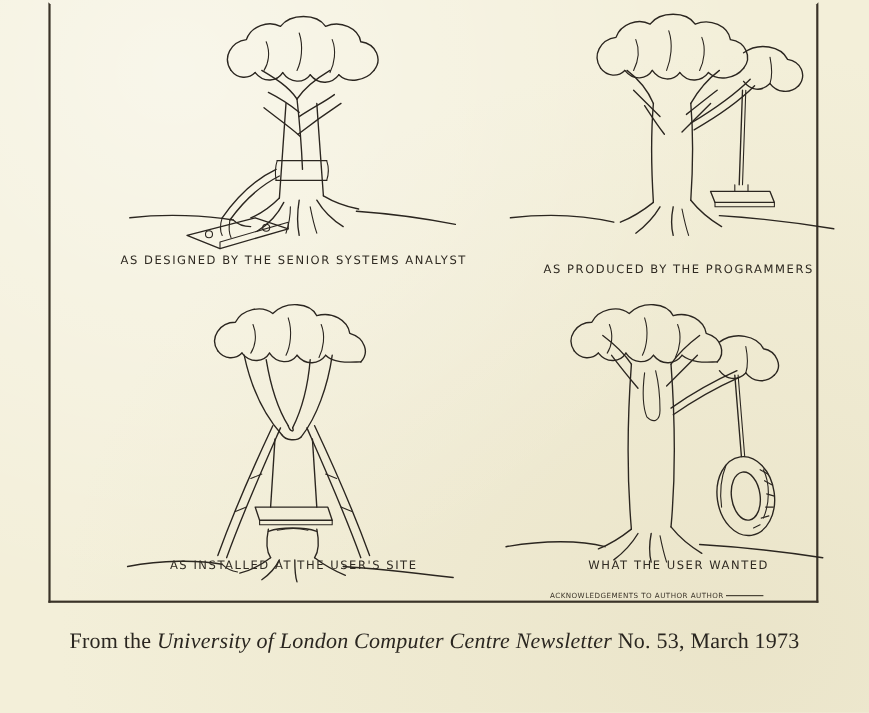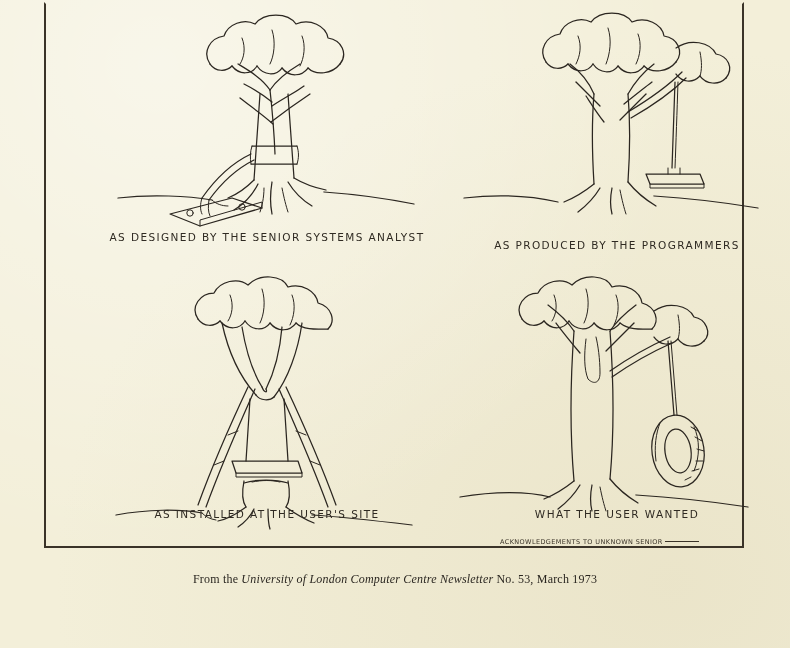--- a/index.html
+++ b/index.html
@@ -98,21 +98,21 @@
     margin-left: 2px;
     margin-bottom: 2px;
   }
   .source-line {
     position: absolute;
     left: 0;
     right: 0;
     top: 572px;
     text-align: center;
     font-family: "Liberation Serif", serif;
-    font-size: 12px;
+    font-size: 20px;
     color: #2a2620;
     letter-spacing: 0.2px;
   }
   .source-line .ital {
     font-style: italic;
   }
   .stroke {
     fill: none;
     stroke: #2b2620;
     stroke-width: 1.25;
@@ -348,19 +348,19 @@
         <path class="stroke-thin" d="M254 186 L261 186"></path>
         <path class="stroke-thin" d="M250 196 L257 194"></path>
         <path class="stroke-thin" d="M243 205 L249 202"></path>
       </svg>
       <div class="caption">WHAT THE USER WANTED</div>
     </div>
 
   </div>
 
   <div class="credit">
-    <span>ACKNOWLEDGEMENTS TO UNKNOWN SENIOR</span><span class="credit-rule"></span>
+    <span>ACKNOWLEDGEMENTS TO AUTHOR AUTHOR</span><span class="credit-rule"></span>
   </div>
 
   <div class="source-line">
     <span>From the </span><span class="ital">University of London Computer Centre Newsletter</span><span> No. 53, March 1973</span>
   </div>
 </div>
 
 </body></html>

